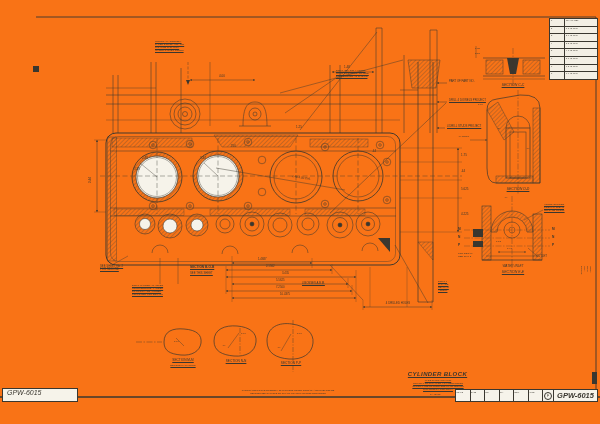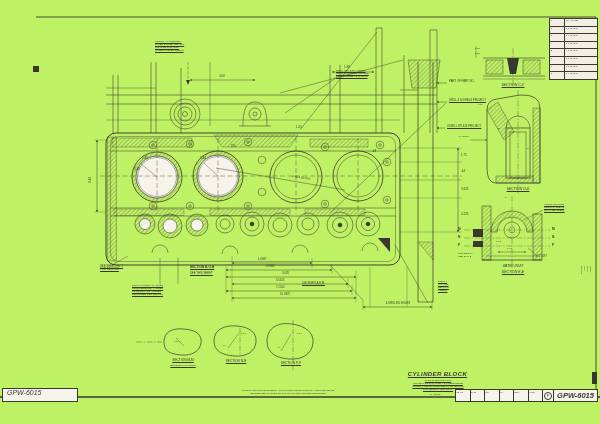--- a/index.html
+++ b/index.html
@@ -1,16 +1,16 @@
 <!DOCTYPE html>
 <html><head>
 <meta charset="utf-8">
 <style>
   html,body{margin:0;padding:0;background:#e8e4d8;}
-  #sheet{position:relative;width:600px;height:424px;background:#bef264;overflow:hidden;
+  #sheet{position:relative;width:600px;height:424px;background:#f97316;overflow:hidden;
          font-family:"Liberation Sans",sans-serif;color:#3a372f;text-decoration:underline;}
   svg{position:absolute;left:0;top:0;}
   .t{position:absolute;color:#3a372f;white-space:pre-line;line-height:1.25;font-family:"Liberation Sans",sans-serif;}
   .s2{font-size:2.2px;} .s25{font-size:2.5px;} .s28{font-size:2.8px;}
   .s3{font-size:3px;} .s32{font-size:3.2px;} .s35{font-size:3.5px;}
   .u{text-decoration:underline;} .b{font-weight:bold;} .i{font-style:italic;} .c{text-align:center;}
   #corner-box{position:absolute;left:2px;top:388px;width:70px;height:12px;border:1px solid #3a372f;
               font-size:7px;font-style:italic;padding-left:4px;background:#f6f3ea;}
   #rev-table{position:absolute;left:549px;top:18px;width:47px;border:0.8px solid #3a372f;background:#f3efe4;}
   #rev-table .row{display:flex;border-top:0.4px solid #3a372f;height:6.6px;overflow:hidden;}

